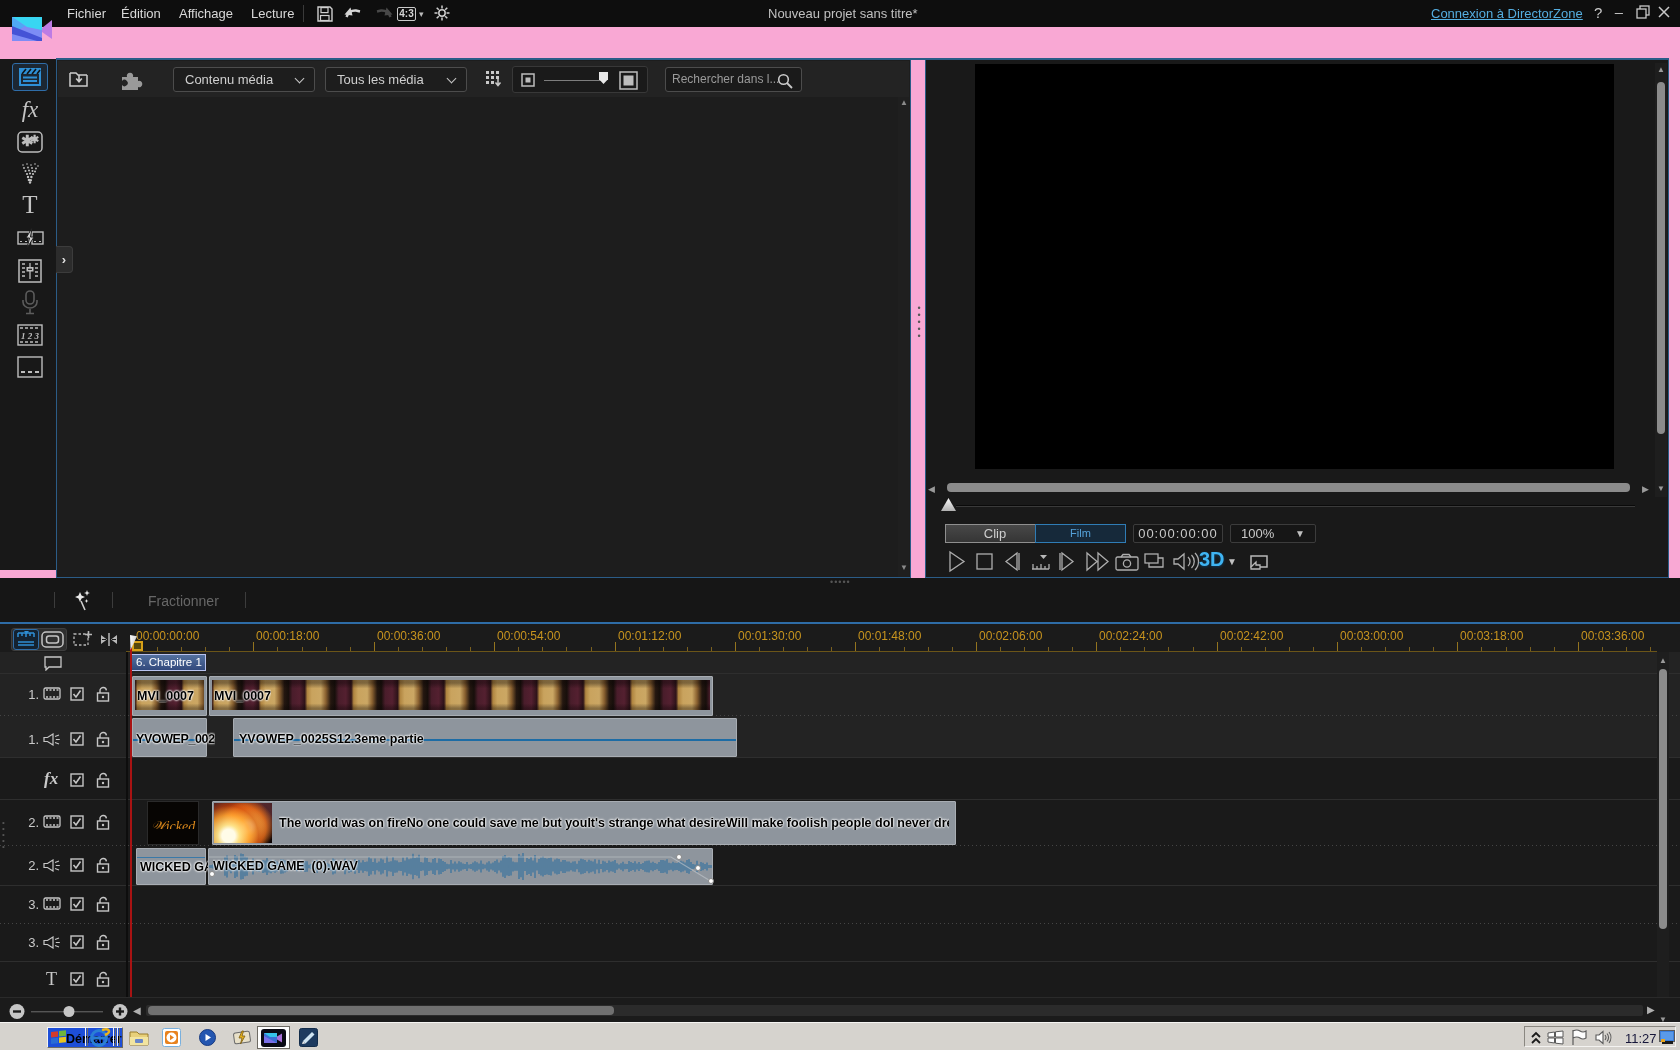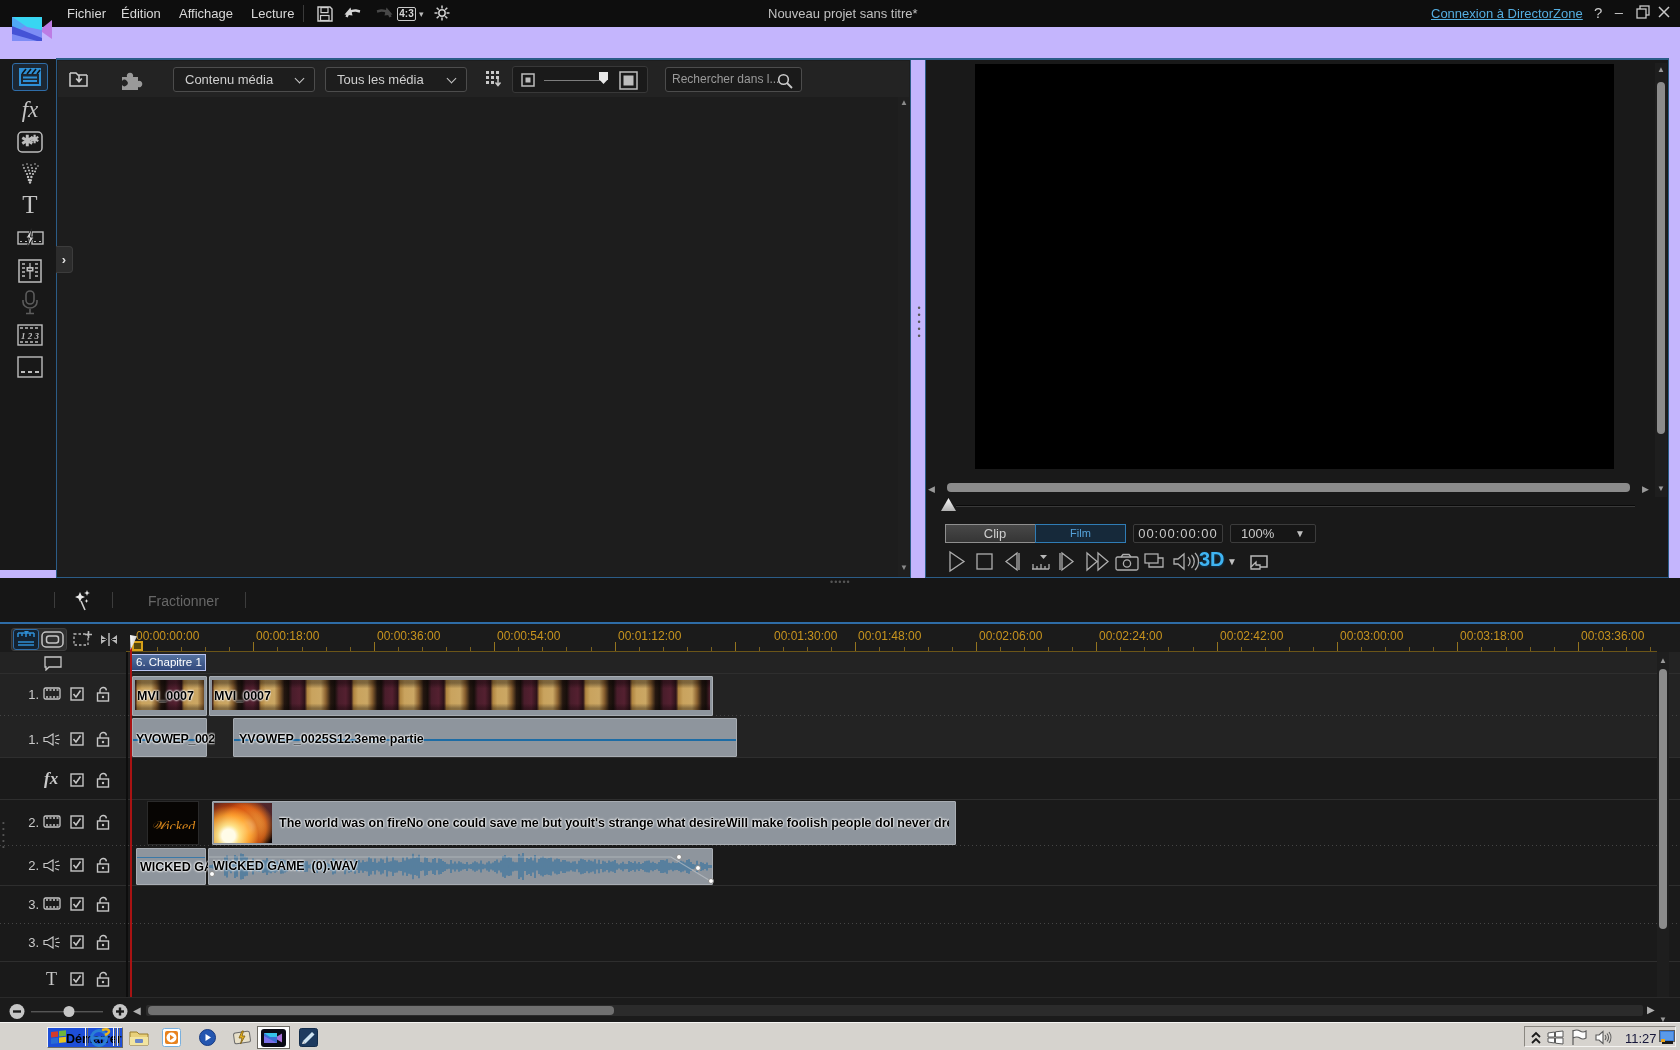--- a/index.html
+++ b/index.html
@@ -1,18 +1,18 @@
 <!DOCTYPE html>
 <html><head>
 <meta charset="utf-8">
 <style>
 * { margin:0; padding:0; box-sizing:border-box; }
 html,body { width:1680px; height:1050px; overflow:hidden; background:#000; }
 body { font-family:"Liberation Sans", sans-serif; position:relative; }
-#app { position:absolute; left:0; top:0; width:1680px; height:1022px; background:#c4b5fd; }
+#app { position:absolute; left:0; top:0; width:1680px; height:1022px; background:#f9a8d4; }
 .abs { position:absolute; }
 
 
 #menubar { position:absolute; left:0; top:0; width:1680px; height:27px; background:#0e0e0e; color:#d8d8d8; font-size:13px; }
 .menuitem { position:absolute; top:6px; }
 #title { position:absolute; top:6px; left:768px; width:220px; color:#c0c0c0; }
 #dzlink { position:absolute; top:6px; left:1431px; color:#55aee0; text-decoration:underline; }
 
 
 #tabrow { position:absolute; left:0; top:27px; width:1680px; height:31px; background:#111111; }
@@ -382,21 +382,21 @@
     </svg>
 
     <div id="rulerticks"></div>
     <div id="rulermajors"></div>
     <div id="rulerlabels">
       <span class="rlab" style="left:136px;">00:00:00:00</span>
       <span class="rlab" style="left:256px;">00:00:18:00</span>
       <span class="rlab" style="left:377px;">00:00:36:00</span>
       <span class="rlab" style="left:497px;">00:00:54:00</span>
       <span class="rlab" style="left:618px;">00:01:12:00</span>
-      <span class="rlab" style="left:738px;margin-left:36px;">00:01:30:00</span>
+      <span class="rlab" style="left:738px;">00:01:30:00</span>
       <span class="rlab" style="left:858px;">00:01:48:00</span>
       <span class="rlab" style="left:979px;">00:02:06:00</span>
       <span class="rlab" style="left:1099px;text-align:right;">00:02:24:00</span>
       <span class="rlab" style="left:1220px;">00:02:42:00</span>
       <span class="rlab" style="left:1340px;">00:03:00:00</span>
       <span class="rlab" style="left:1460px;">00:03:18:00</span>
       <span class="rlab" style="left:1581px;">00:03:36:00</span>
     </div>
     <div class="abs" style="left:126px;top:27px;width:1531px;height:1px;background:#6b5518;"></div>
 

